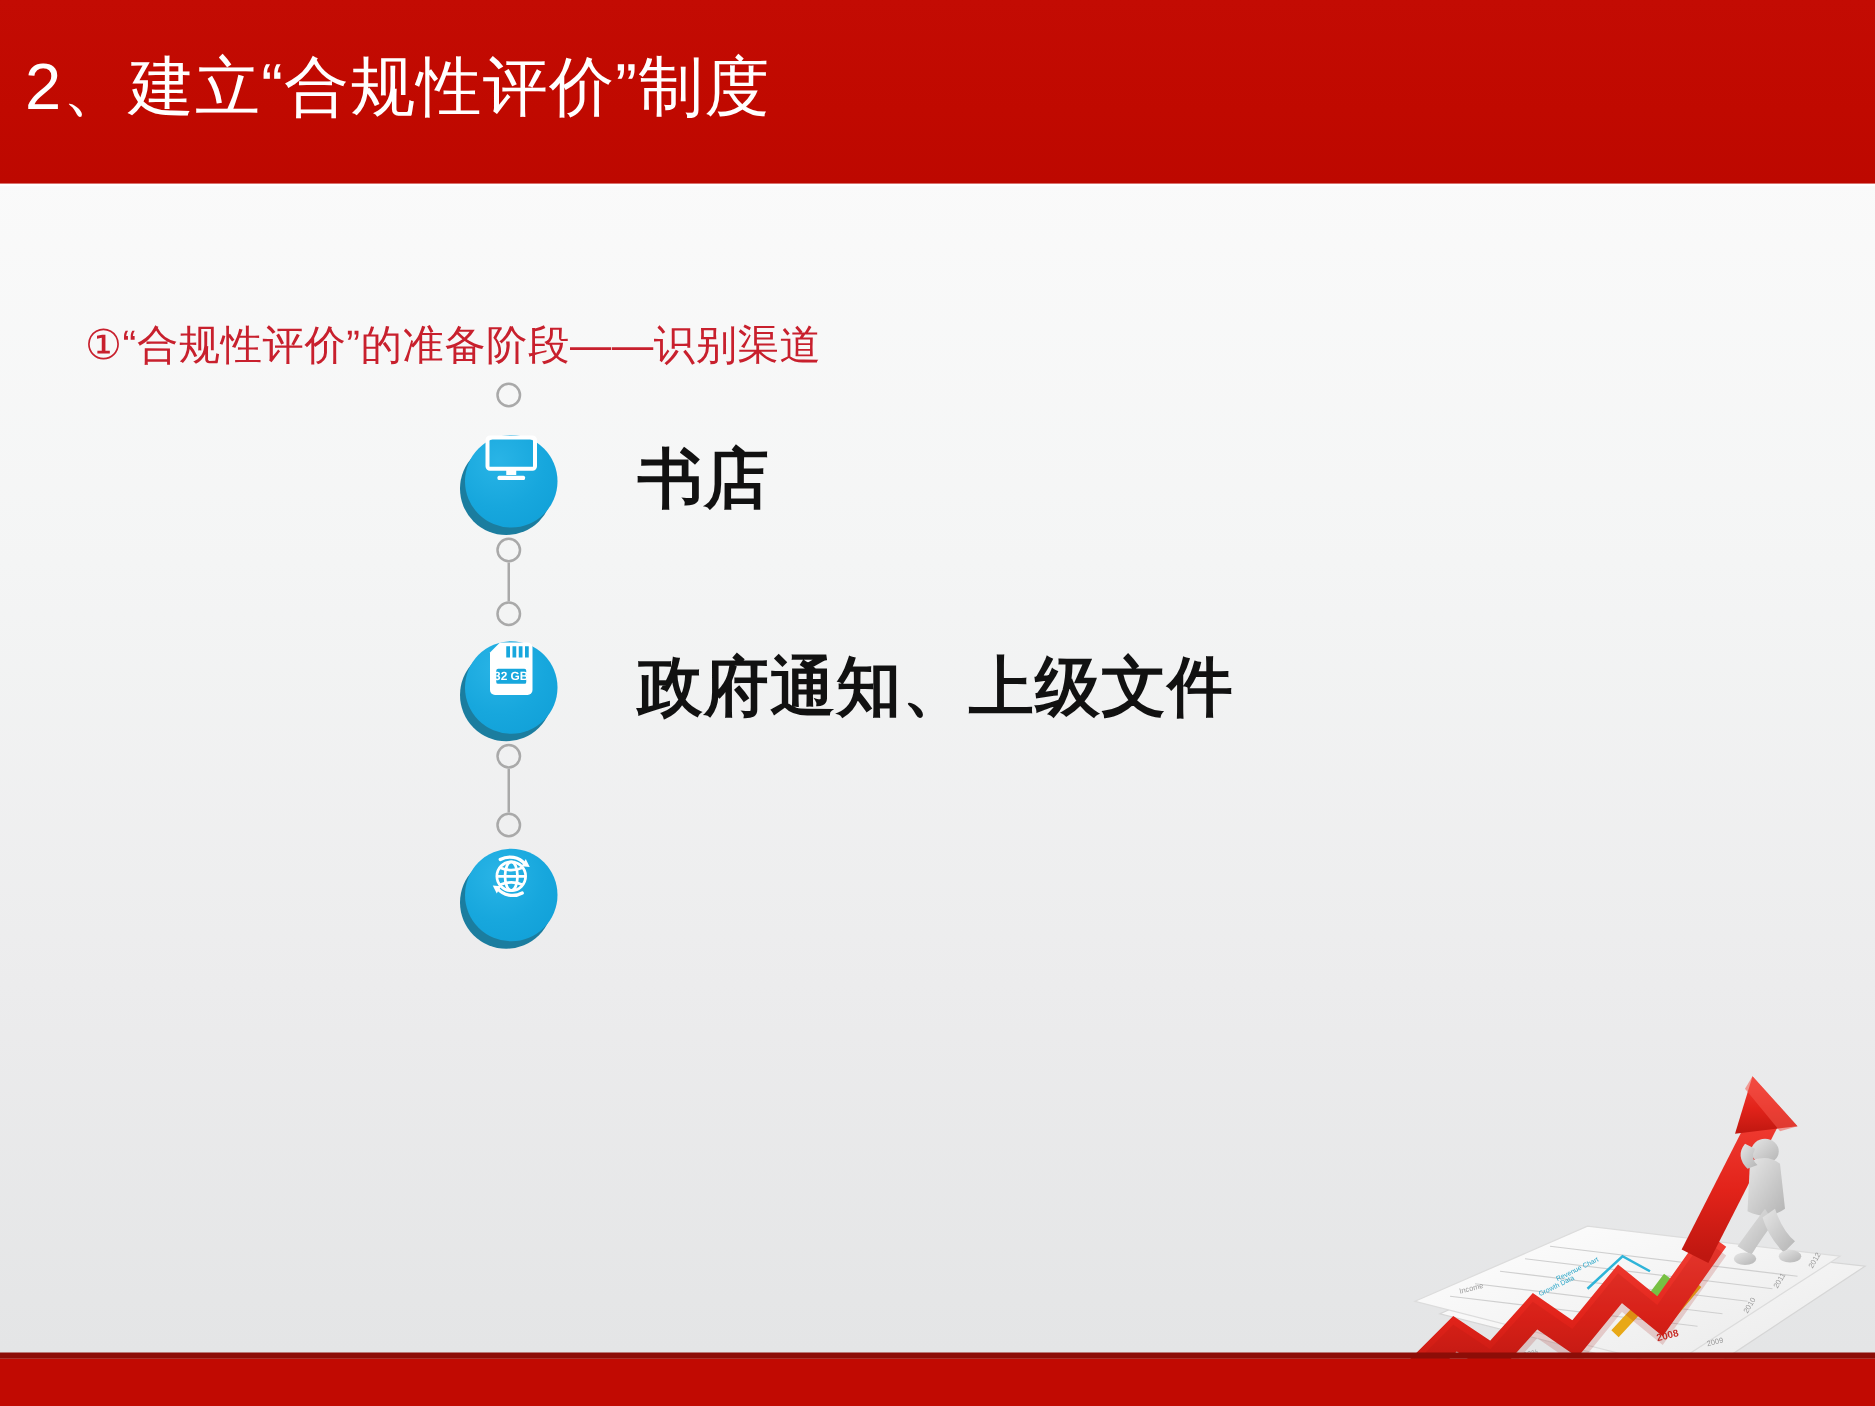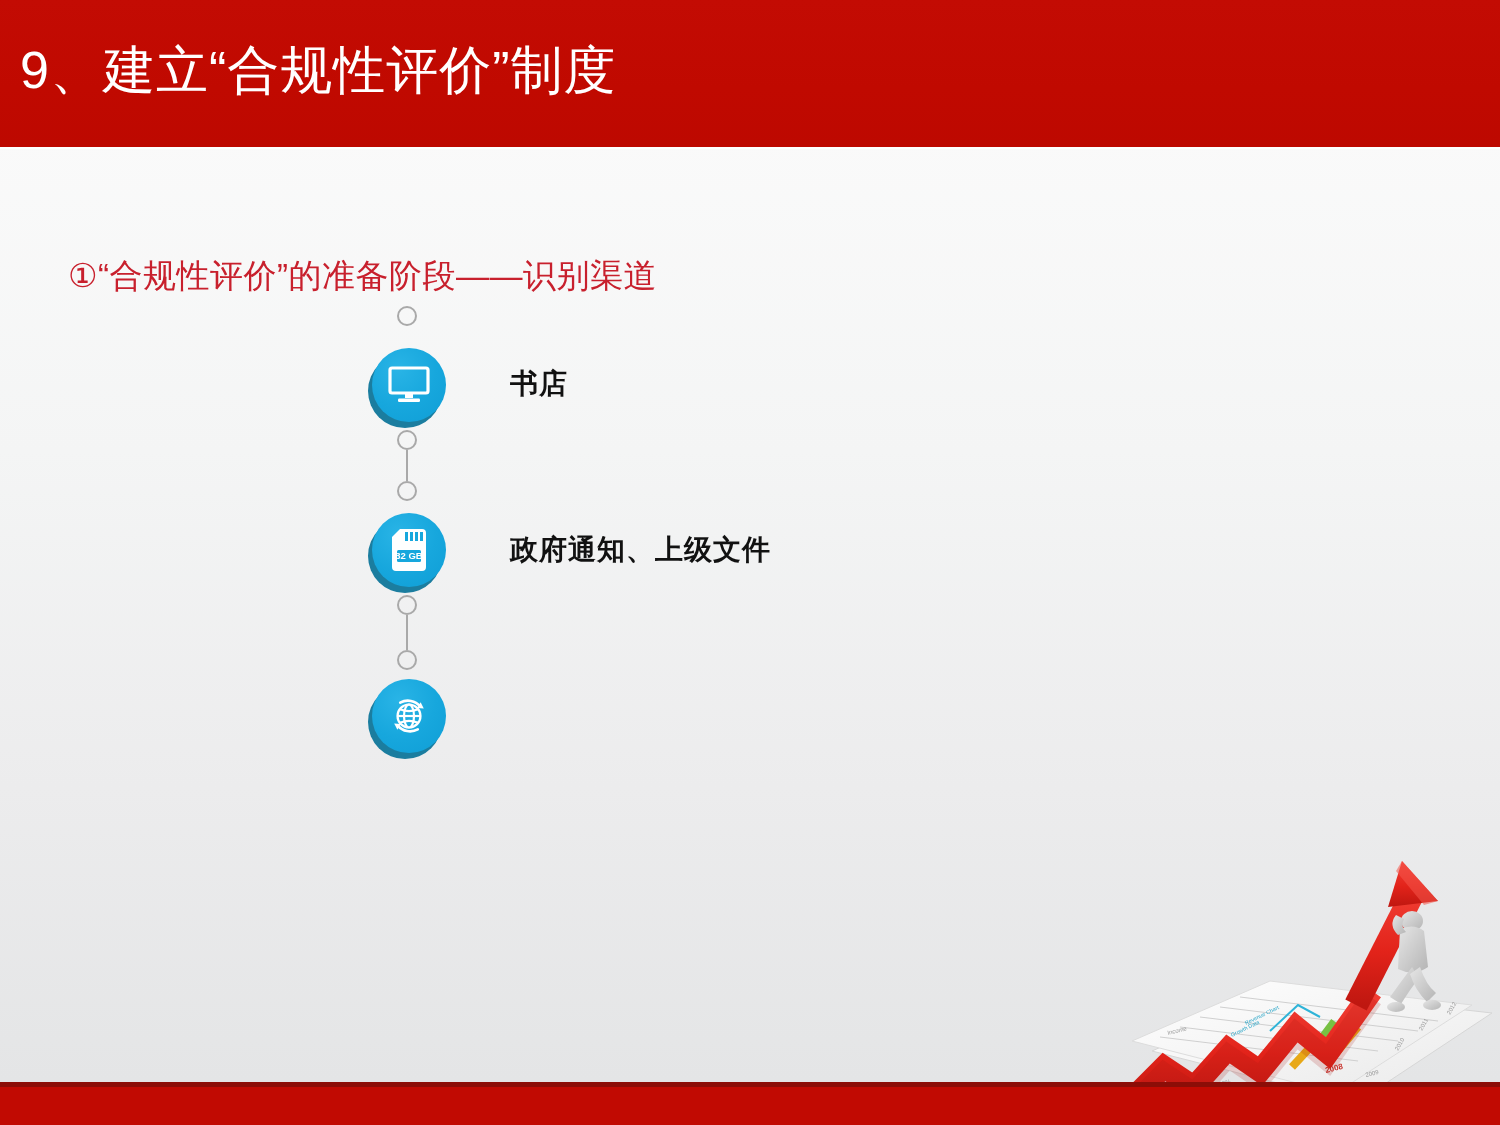--- a/index.html
+++ b/index.html
@@ -99,21 +99,21 @@
   }
   .node .disc {
     position: absolute;
     left: 4px;
     top: 0px;
     width: 74px;
     height: 74px;
     border-radius: 50%;
     background: radial-gradient(circle at 36% 28%, #29b4e6 0%, #17a7dd 52%, #0f9ed6 100%);
     display: flex;
-    align-items: center;
+    align-items: flex-start;
     justify-content: center;
   }
   .node .disc svg { display: block; }
 
   
   .dot {
     position: absolute;
     width: 20px;
     height: 20px;
     border-radius: 50%;
@@ -134,21 +134,21 @@
     width: 2px;
     background: #a9a9a9;
   }
   .conn.c-a { top: 450px; height: 31px; }
   .conn.c-b { top: 615px; height: 35px; }
 
   
   .item-label {
     position: absolute;
     left: 510px;
-    font-size: 28px;
+    font-size: 52px;
     line-height: 52px;
     color: #111111;
     font-weight: bold;
     white-space: nowrap;
     letter-spacing: 1px;
   }
   .item-label.l0 { top: 358px; }
   .item-label.l1 { top: 524px; }
   .item-label.l2 { top: 688px; }
 
@@ -181,21 +181,21 @@
     pointer-events: none;
   }
   .artwork svg { display: block; }
 </style>
 </head>
 <body>
 
 <div class="slide">
 
   <div class="header-band"></div>
-  <div class="header-title">9、建立“合规性评价”制度</div>
+  <div class="header-title">2、建立“合规性评价”制度</div>
   <div class="header-underline"></div>
 
   <div class="subtitle">①“合规性评价”的准备阶段——识别渠道</div>
 
   <div class="timeline">
 
     <div class="dot d-top"></div>
 
     <div class="node n0">
       <div class="disc-shadow"></div>

